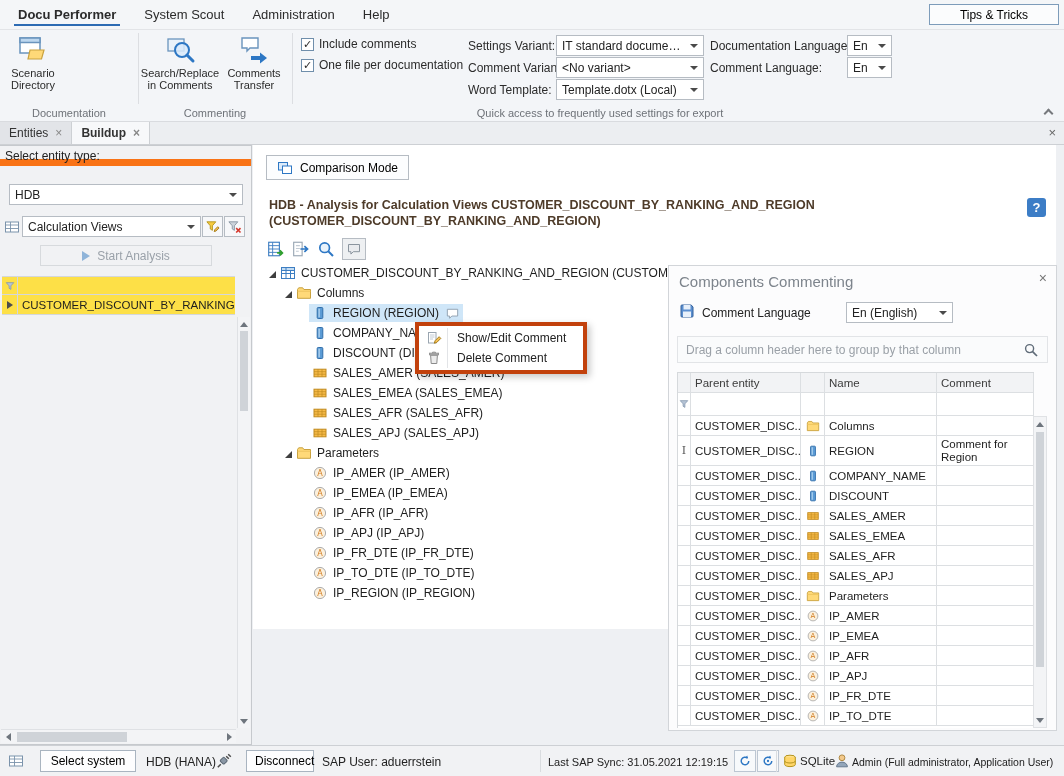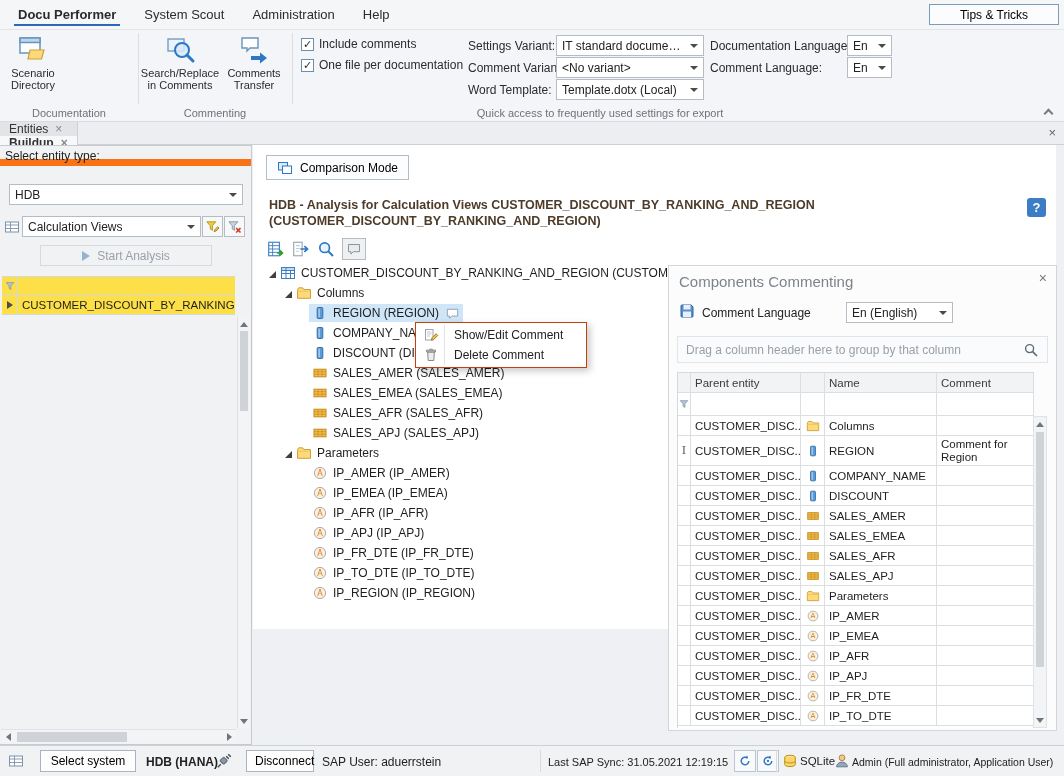--- a/index.html
+++ b/index.html
@@ -29,21 +29,21 @@
   .cb{width:13px;height:13px;border:1px solid #6f8eab;background:#fff;display:flex;align-items:center;justify-content:center;font-size:11px;color:#2b2b2b;line-height:1;}
   .rb-field-label{position:absolute;font-size:12px;color:#2b2b2b;}
   .combo{position:absolute;height:21px;background:#fff;border:1px solid #b6bcc3;display:flex;align-items:center;padding:0 16px 0 5px;font-size:12px;color:#222;overflow:hidden;white-space:nowrap;cursor:pointer;}
   .combo .combo-text{overflow:hidden;text-overflow:ellipsis;white-space:nowrap;}
   .combo-arrow{position:absolute;right:5px;top:50%;margin-top:-2px;width:0;height:0;border-left:4px solid transparent;border-right:4px solid transparent;border-top:4px solid #4a4a4a;}
   .ribbon-collapse{position:absolute;right:8px;bottom:2px;width:16px;height:13px;cursor:pointer;}
   .chev-up{display:block;width:7px;height:7px;border-left:2px solid #76797d;border-top:2px solid #76797d;transform:rotate(45deg);margin:4px auto 0;}
 
   
   .tabbar{position:absolute;top:122px;left:0;width:1064px;height:23px;background:#eceef1;border-bottom:1px solid #cdd0d4;display:flex;}
-  #tabs{display:flex;flex-direction:column;}
+  #tabs{display:flex;}
   .tab{display:flex;align-items:center;gap:7px;padding:0 9px;border-right:1px solid #cdd0d4;background:#e2e4e8;font-size:12px;color:#333;cursor:pointer;}
   .tab.active{background:#f7f8fa;font-weight:bold;}
   .tab-close{color:#888;font-size:12px;}
   .tabbar-close{position:absolute;right:8px;top:3px;color:#666;font-size:13px;cursor:pointer;}
 
   
   .left-panel{position:absolute;top:145px;left:0;width:252px;height:600px;background:#f1f2f4;border:1px solid #c6c9cd;border-left:none;}
   .lp-header{height:20px;line-height:20px;padding-left:5px;border-bottom:7px solid #f97316;font-size:12px;color:#222;}
   .lp-type-icon{position:absolute;left:4px;top:73px;width:16px;height:16px;}
   .lp-type-icon svg{width:16px;height:16px;}
@@ -89,21 +89,21 @@
   .tree-expander.exp::after{content:"";position:absolute;right:1px;bottom:1px;width:0;height:0;border-left:7px solid transparent;border-bottom:7px solid #3f3f3f;}
   .tree-content{display:flex;align-items:center;padding:1px 3px;}
   .tree-row.selected .tree-content{background:var(--sel);}
   .tree-icon{flex:0 0 16px;width:16px;height:16px;margin-right:5px;}
   .tree-icon svg{width:16px;height:16px;}
   .tree-label{font-size:12px;color:#1e1e1e;}
   .bubble-icon{margin-left:6px;width:15px;height:15px;}
   .bubble-icon svg{width:15px;height:15px;}
 
   
-  .context-menu{position:absolute;left:162px;top:177px;width:172px;background:#fff;border:1px solid #c2410c;box-shadow:3px 3px 7px rgba(0,0,0,.22);padding:2px;z-index:40;}
+  .context-menu{position:absolute;left:162px;top:177px;width:172px;background:#fff;border:4px solid #c2410c;box-shadow:3px 3px 7px rgba(0,0,0,.22);padding:2px;z-index:40;}
   .context-menu::before{content:"";position:absolute;left:28px;top:2px;bottom:2px;width:1px;background:#e2e4e7;}
   .ctx-item{display:flex;align-items:center;height:20px;cursor:pointer;position:relative;padding-left:36px;font-size:12px;color:#222;}
   .ctx-icon{position:absolute;left:5px;top:2px;width:16px;height:16px;}
   .ctx-icon svg{width:16px;height:16px;}
 
   
   .commenting-panel{position:absolute;left:415px;top:120px;width:389px;height:466px;background:#fcfcfd;border:1px solid #d2d5d9;}
   .cp-title{position:absolute;left:10px;top:7px;font-size:15px;color:#7d848c;}
   .cp-close{position:absolute;right:9px;top:4px;font-size:14px;color:#777;cursor:pointer;}
   .cp-save{position:absolute;left:10px;top:37px;width:16px;height:16px;cursor:pointer;}
@@ -902,21 +902,21 @@
   </div>
 
   <div class="statusbar">
     <span class="sb-abs sb-icon" style="left:8px;top:7px">
         <svg viewBox="0 0 16 16">
           <rect x="1.5" y="3" width="13" height="10" fill="#fff" stroke="#7b93ab"></rect>
           <path d="M1.5 6h13M1.5 9.5h13M6.5 3v10" stroke="#7b93ab" stroke-width=".9" fill="none"></path>
         </svg>
       </span>
     <button class="sb-btn" style="left:40px;width:96px">Select system</button>
-    <span class="sb-text" style="left:146px;font-weight:bold">HDB (HANA)</span>
+    <span class="sb-text" style="left:146px;font-weight:normal">HDB (HANA)</span>
     <span class="sb-abs sb-icon" style="left:216px;top:7px">
         <svg viewBox="0 0 16 16">
           <path d="M1.8 14.2l3-3" stroke="#4a4a4a" stroke-width="1.5"></path>
           <rect x="5" y="5" width="5.4" height="5.4" rx="1.2" fill="#8b98a6" stroke="#5c6874" transform="rotate(45 7.7 7.7)"></rect>
           <path d="M10.2 3.2l2.6 2.6M12.2 1.2l2.6 2.6" stroke="#4a4a4a" stroke-width="1.5"></path>
         </svg>
       </span>
     <button class="sb-btn" style="left:246px;width:68px">Disconnect</button>
     <span class="sb-text" style="left:322px">SAP User: aduerrstein</span>
 

